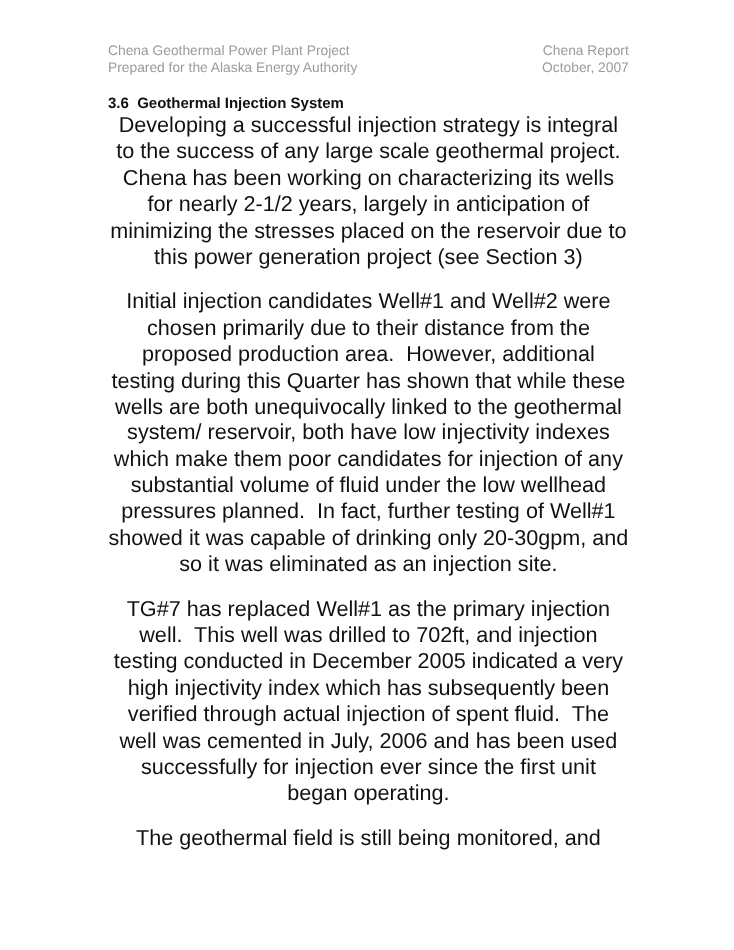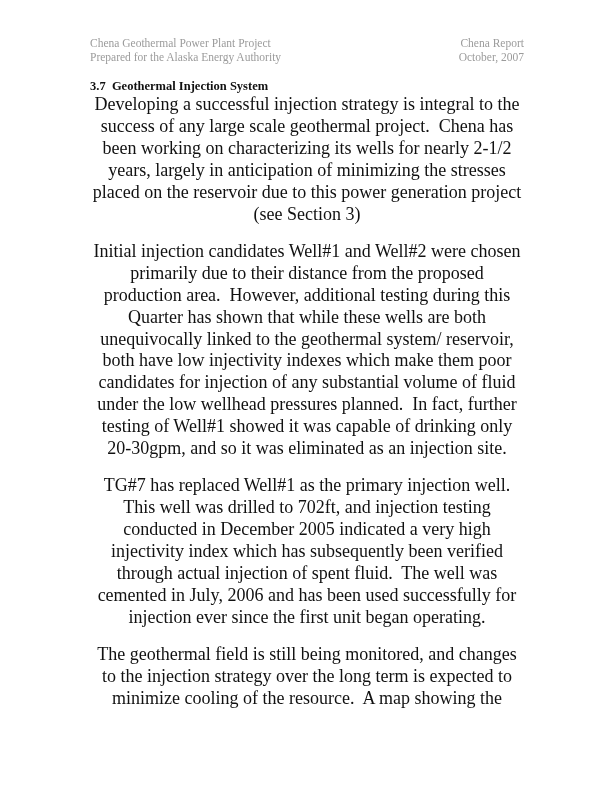--- a/index.html
+++ b/index.html
@@ -5,21 +5,21 @@
   html, body {
     margin: 0;
     padding: 0;
     background: #ffffff;
   }
   .page {
     position: relative;
     width: 612px;
     height: 712px;
     background: #ffffff;
-    font-family: Liberation Serif, serif;
+    font-family: Liberation Sans, sans-serif;
     color: #111111;
     overflow: hidden;
     box-sizing: border-box;
   }
   .content {
     position: absolute;
     left: 90px;
     top: 36px;
     width: 434px;
   }
@@ -70,21 +70,21 @@
       <div class="header-left">
         <div>Chena Geothermal Power Plant Project</div>
         <div>Prepared for the Alaska Energy Authority</div>
       </div>
       <div class="header-right">
         <div>Chena Report</div>
         <div>October, 2007</div>
       </div>
     </div>
 
-    <h2 class="section-heading">3.7  Geothermal Injection System</h2>
+    <h2 class="section-heading">3.6  Geothermal Injection System</h2>
 
     <div class="body-text">
       <p class="first">Developing a successful injection strategy is integral to the success of any large scale geothermal project.  Chena has been working on characterizing its wells for nearly 2-1/2 years, largely in anticipation of minimizing the stresses placed on the reservoir due to this power generation project (see Section 3)</p>
       <p>Initial injection candidates Well#1 and Well#2 were chosen primarily due to their distance from the proposed production area.  However, additional testing during this Quarter has shown that while these wells are both unequivocally linked to the geothermal system/ reservoir, both have low injectivity indexes which make them poor candidates for injection of any substantial volume of fluid under the low wellhead pressures planned.  In fact, further testing of Well#1 showed it was capable of drinking only 20-30gpm, and so it was eliminated as an injection site.</p>
       <p>TG#7 has replaced Well#1 as the primary injection well.  This well was drilled to 702ft, and injection testing conducted in December 2005 indicated a very high injectivity index which has subsequently been verified through actual injection of spent fluid.  The well was cemented in July, 2006 and has been used successfully for injection ever since the first unit began operating.</p>
       <p>The geothermal field is still being monitored, and changes to the injection strategy over the long term is expected to minimize cooling of the resource.  A map showing the locations of all the existing wells and TG (temperature gradient) holes at Chena is included on the following page.</p>
     </div>
 
   </div>
 

